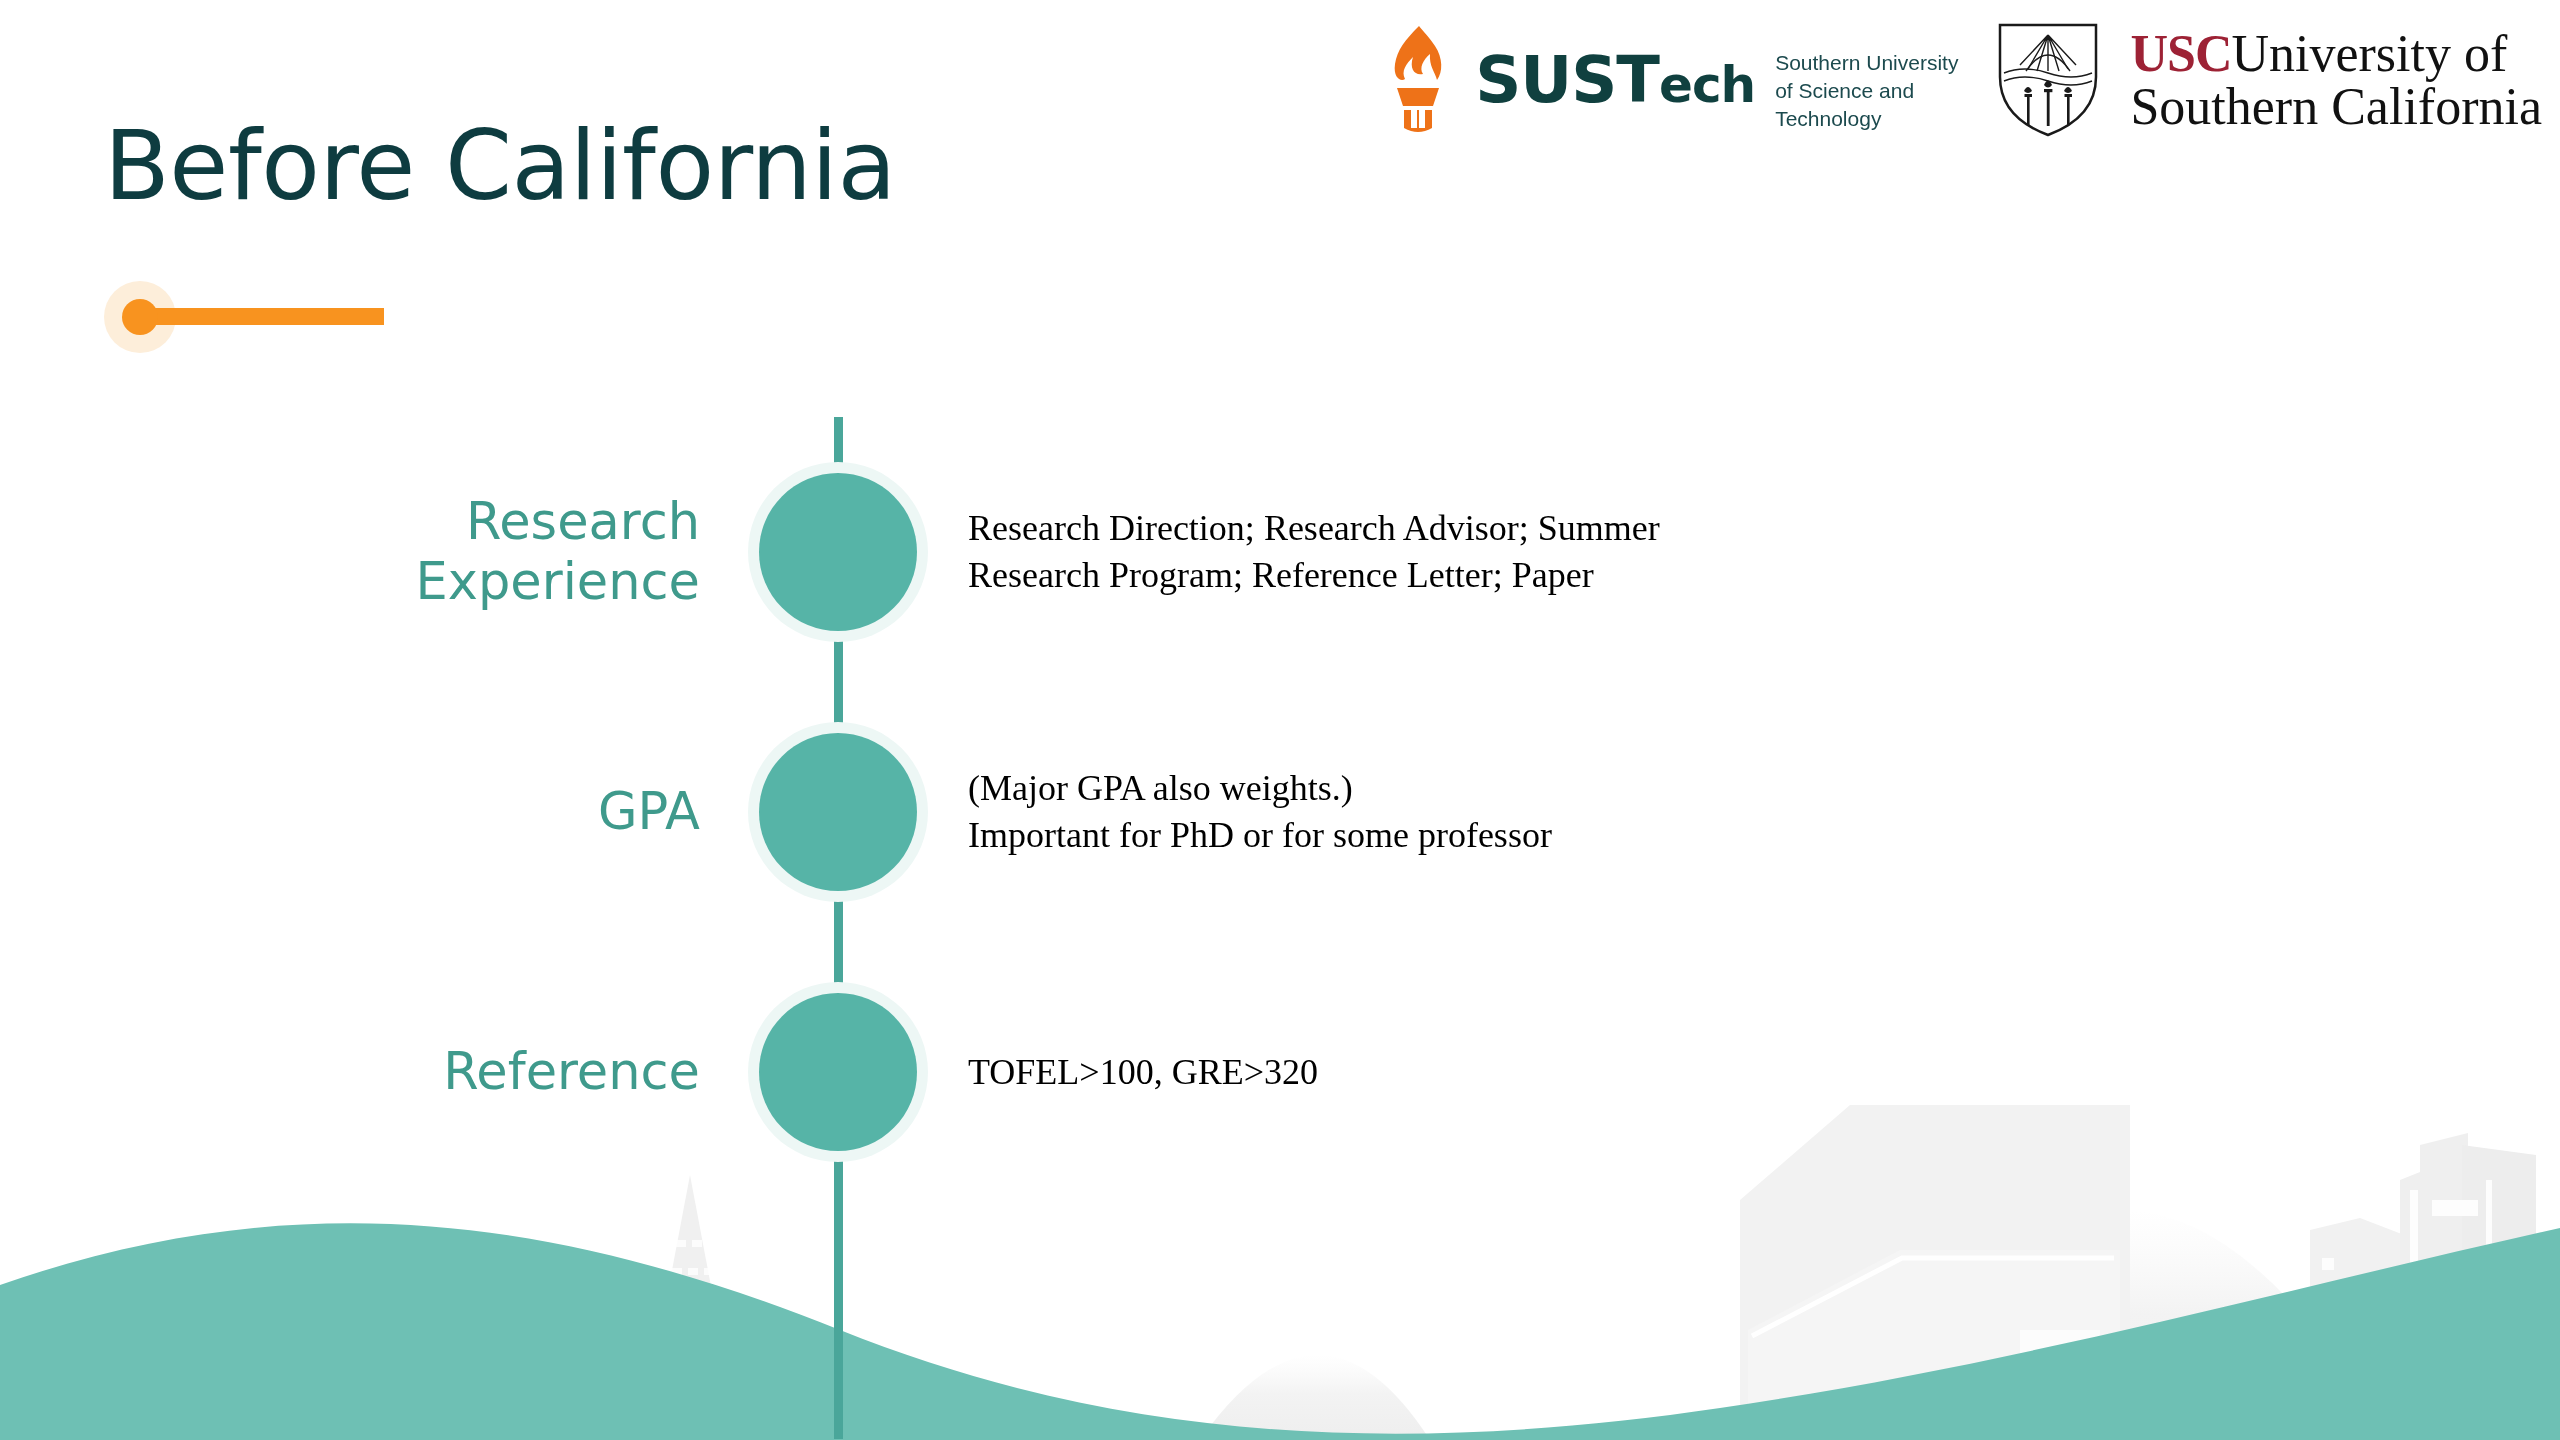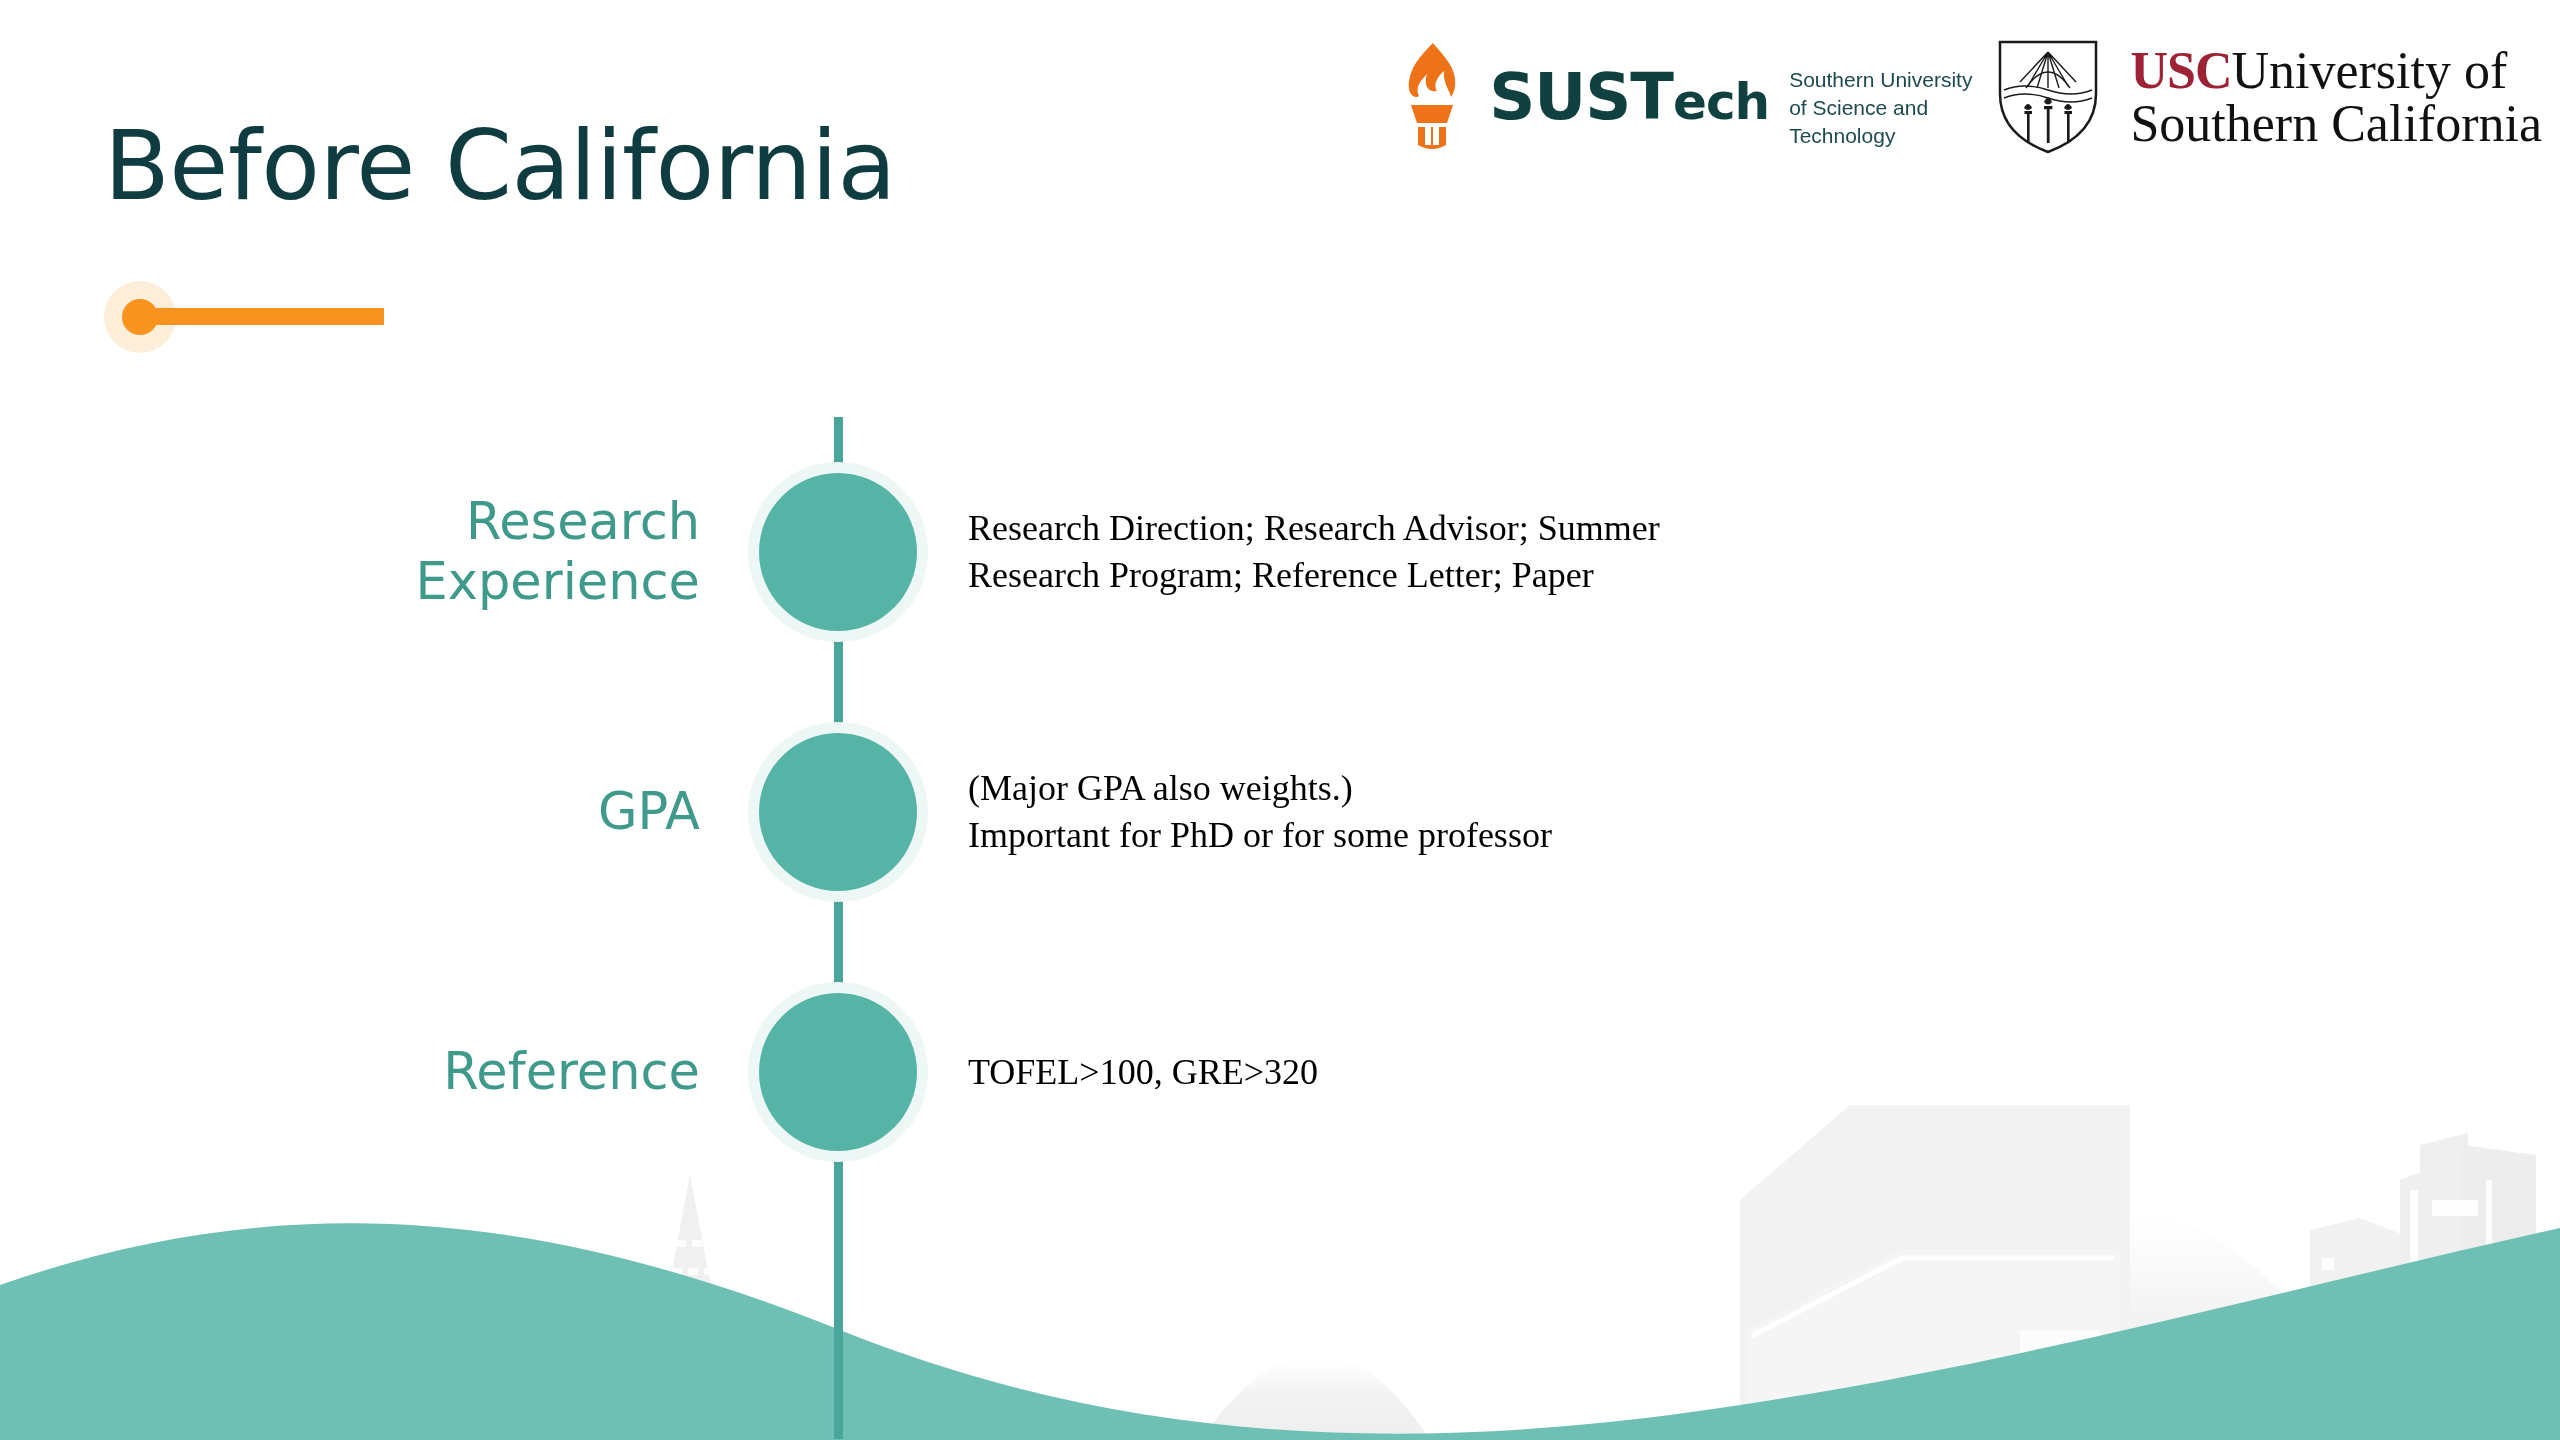--- a/index.html
+++ b/index.html
@@ -20,25 +20,25 @@
     position: absolute;
     left: 0; top: 0;
     width: 2560px; height: 1440px;
     z-index: 0;
     pointer-events: none;
   }
 
   
   #logo-bar {
     position: absolute;
-    top: 38px;
+    top: 21px;
     right: 18px;
     display: flex;
     align-items: flex-end;
-    gap: 24px;
+    gap: 38px;
     z-index: 5;
   }
   .logo-sustech {
     display: flex;
     align-items: center;
     gap: 14px;
     height: 118px;
   }
   .logo-sustech .torch { flex: 0 0 auto; }
   .sustech-wordmark {

